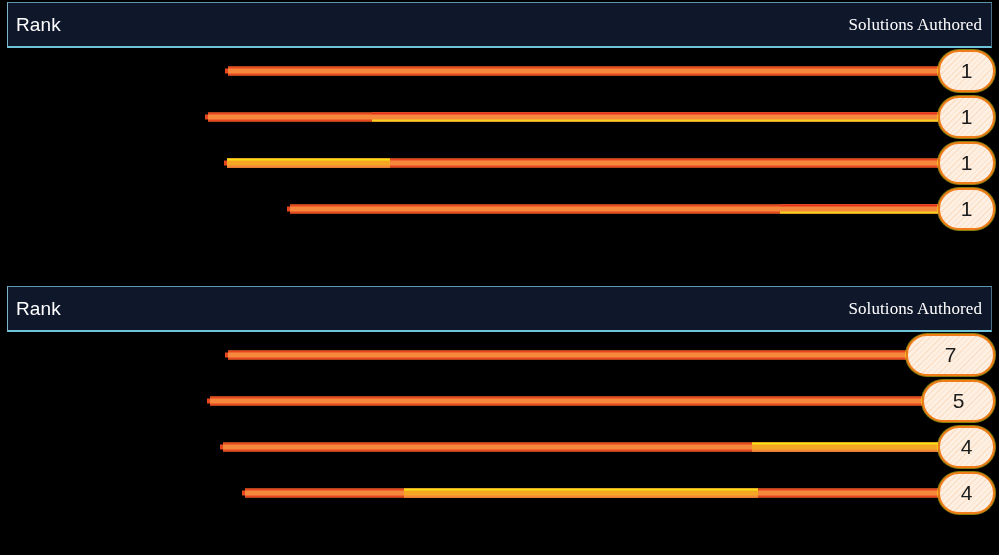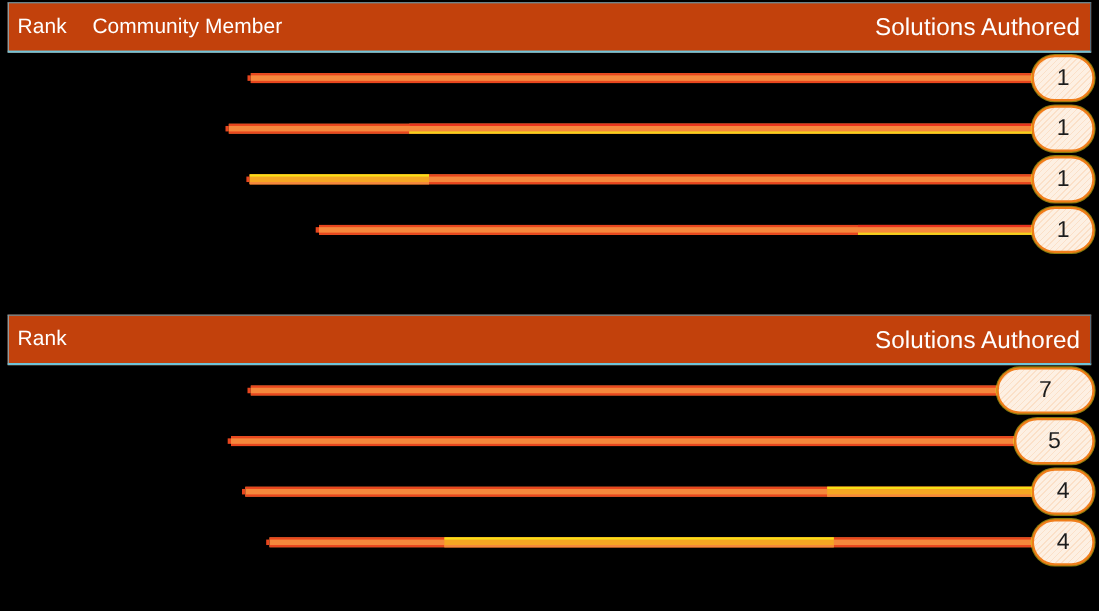--- a/index.html
+++ b/index.html
@@ -29,21 +29,21 @@
   }
   .section-1 { top: 0px; height: 284px; }
   .section-2 { top: 284px; height: 271px; }
 
   .table-header {
     position: absolute;
     left: 7px;
     right: 7px;
     top: 2px;
     height: 46px;
-    background: #c2410c;
+    background: #0f172a;
     border-top: 1px solid #5e97ad;
     border-bottom: 2px solid #6fc3d8;
     border-left: 1px solid #7fb4c7;
     border-right: 1px solid #4a6f86;
     box-sizing: border-box;
   }
 
   .hdr-inner {
     position: relative;
     width: 100%;
@@ -69,23 +69,24 @@
     font-size: 19px;
     letter-spacing: 0.1px;
     white-space: nowrap;
   }
   .hdr-metric {
     position: absolute;
     right: 9px;
     top: 50%;
     transform: translateY(-50%);
     color: #ffffff;
-    font-size: 22px;
+    font-size: 17px;
     letter-spacing: 0.1px;
     white-space: nowrap;
+    font-family: Liberation Serif, serif;
   }
 
   
   .rows {
     position: absolute;
     left: 0;
     top: 48px;
     width: 999px;
   }
 
@@ -167,21 +168,20 @@
 </style>
 </head>
 <body>
 
 <div class="page">
   <div id="sections-host">
       <div class="section section-1">
         <div class="table-header">
           <div class="hdr-inner">
             <div class="hdr-rank">Rank</div>
-            <div class="hdr-name">Community Member</div>
             <div class="hdr-metric">Solutions Authored</div>
           </div>
         </div>
         <div class="rows">
           <div class="row" style="top: 0px;">
             <div class="bar-cap" style="left: 225px;"></div>
             <div class="bar" style="left: 228px; width: 710px;"></div>
             <div class="badge" style="left: 938px; width: 57px;">
               <span>1</span>
             </div>

